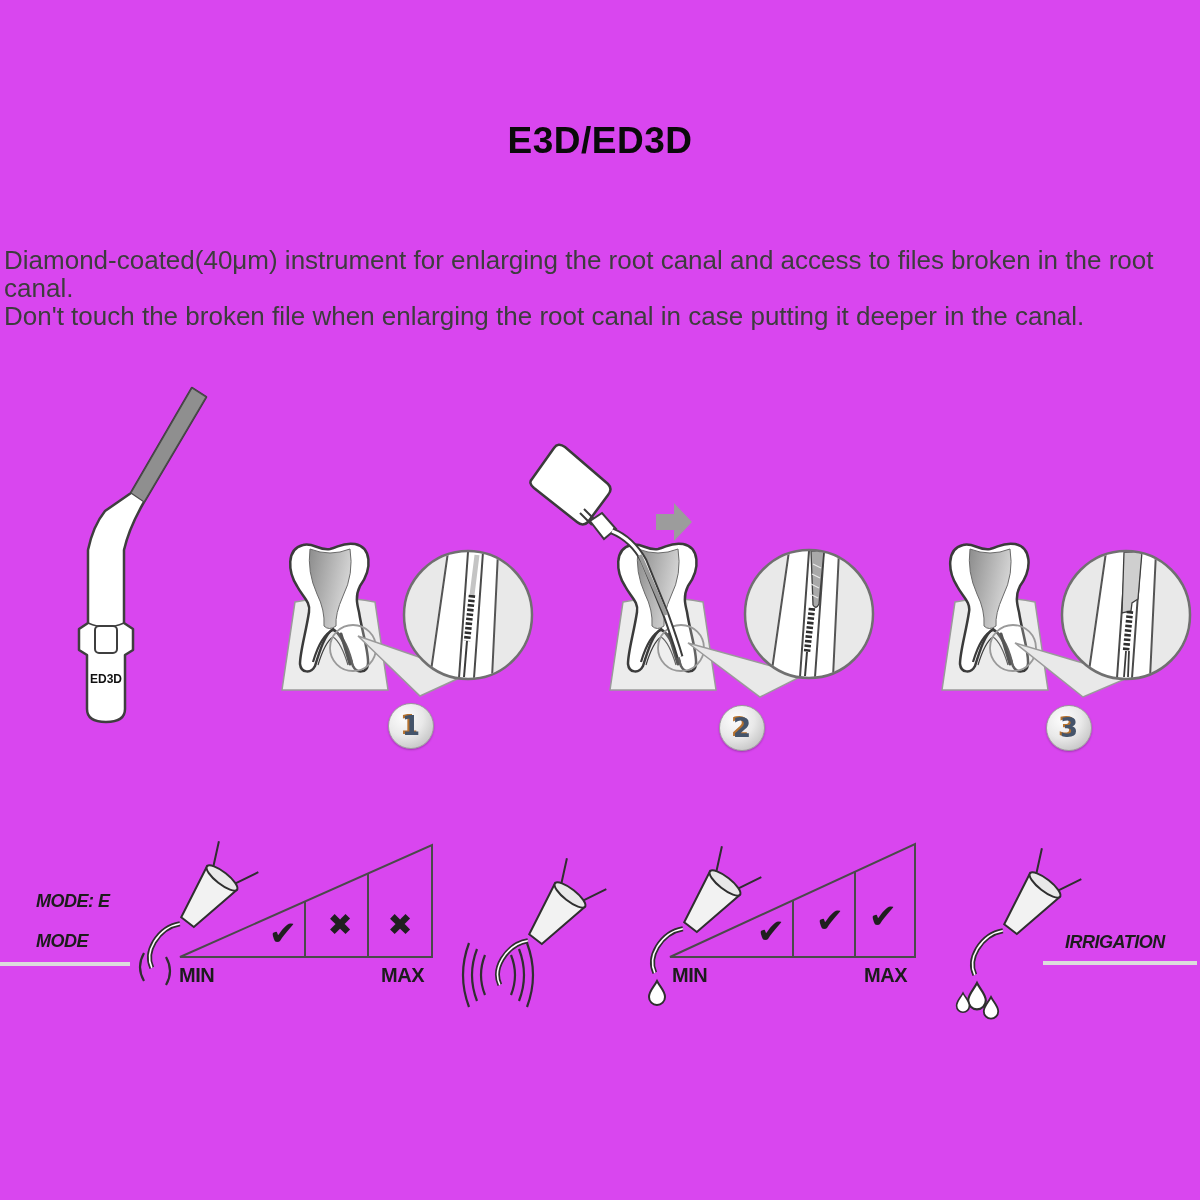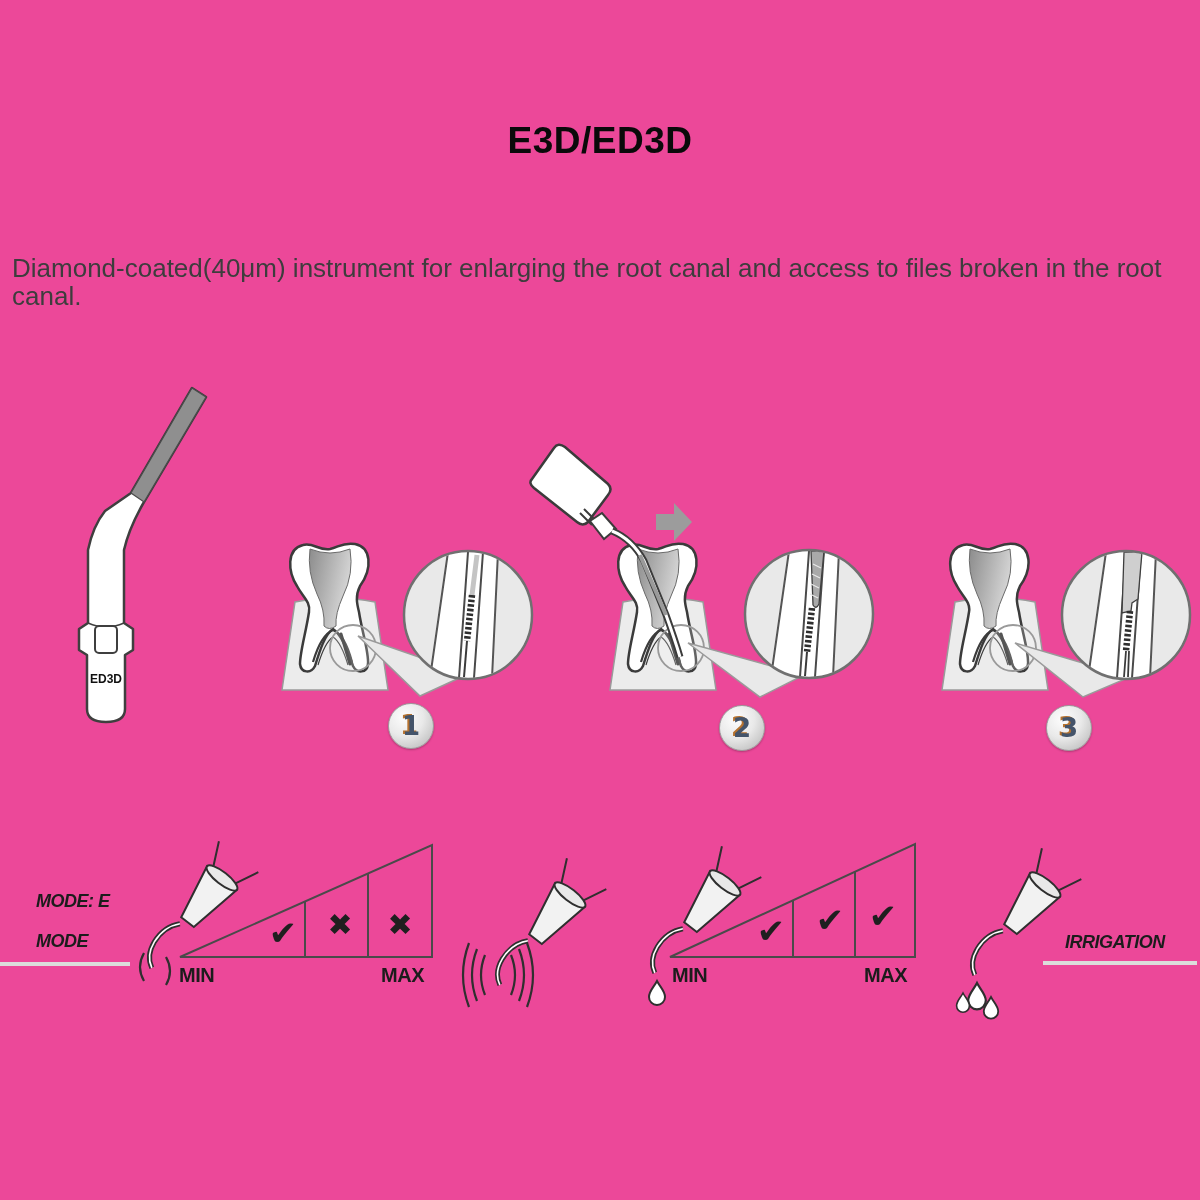--- a/index.html
+++ b/index.html
@@ -1,21 +1,21 @@
 <!DOCTYPE html>
 <html><head>
 <meta charset="utf-8">
 <style>
   html,body{margin:0;padding:0;background:#ffffff;}
-  #page{position:relative;width:1200px;height:1200px;background:#ec4899;overflow:hidden;
+  #page{position:relative;width:1200px;height:1200px;background:#d946ef;overflow:hidden;
         font-family:"Liberation Sans",sans-serif;color:#2e2e2e;}
   .title{position:absolute;top:120px;left:0;width:1200px;text-align:center;
          font-size:37px;font-weight:700;color:#0a0a0a;letter-spacing:0.5px;}
   .desc{position:absolute;top:246px;left:4px;width:1192px;font-size:26px;line-height:28px;color:#3d3d3d;}
-  .desc p{margin:8px;}
+  .desc p{margin:0;}
   svg{position:absolute;overflow:visible;}
   .badge{position:absolute;width:44px;height:44px;border-radius:50%;
          background:radial-gradient(circle at 35% 30%, #fdfdfd 0%, #e9e9e9 45%, #c4c4c4 82%, #aeaeae 100%);
          border:1px solid #9c9c9c;display:flex;align-items:center;justify-content:center;
          box-shadow:0 1px 2px rgba(0,0,0,0.25);}
   .badge span{font-family:"DejaVu Sans",sans-serif;font-weight:700;font-size:26px;color:#44546a;
          text-shadow:-2px -1px 0 #b5722f;}
   .blabel{position:absolute;font-size:18px;font-weight:700;color:#1c1c1c;letter-spacing:-0.5px;font-style:italic;}
   .grayline{position:absolute;height:4px;background:#dcdcdc;}
   .marktext{font-family:"DejaVu Sans",sans-serif;font-weight:700;fill:#1f1f1f;text-anchor:middle;}
@@ -54,20 +54,21 @@
         <path d="M-5,62 Q-16,74 -14,92 Q-12,108 0,114" fill="none" stroke="#ffffff" stroke-width="1.6"></path>
       </g>
       <path id="drop" d="M0,0 C3,6 8,10 8,16 A8,8 0 1,1 -8,16 C-8,10 -3,6 0,0 Z" fill="#ffffff" stroke="#2f2f2f" stroke-width="2"></path>
     </defs>
   </svg>
 
   <div class="title">E3D/ED3D</div>
 
   <div class="desc">
     <p>Diamond-coated(40μm) instrument for enlarging the root canal and access to files broken in the root canal.</p>
+    <p>Don't touch the broken file when enlarging the root canal in case putting it deeper in the canal.</p>
   </div>
 
   <svg style="left:40px;top:380px" width="220" height="378" viewBox="0 0 220 378">
     <path d="M152,8 L166,17 L104,122 Q89,148 84,170 L84,243 L93,249 L93,270 L85,275 L85,329
              Q85,342 66,342 Q47,342 47,329 L47,275 L39,270 L39,249 L48,243 L48,170
              Q53,146 65,131 L91,113 Z" fill="#ffffff" stroke="#3f3f3f" stroke-width="2.5" stroke-linejoin="round"></path>
     <path d="M152,8 L166,17 L104,122 L91,113 Z" fill="#8f8f8f" stroke="#4a4a4a" stroke-width="1.2"></path>
     <path d="M48,243 Q66,251 84,243" fill="none" stroke="#3f3f3f" stroke-width="1.5"></path>
     <rect x="55" y="246" width="22" height="27" rx="4" fill="#ffffff" stroke="#3f3f3f" stroke-width="2"></rect>
     <text x="66" y="303" text-anchor="middle" font-family="Liberation Sans, sans-serif" font-size="12" font-weight="700" fill="#111">ED3D</text>

